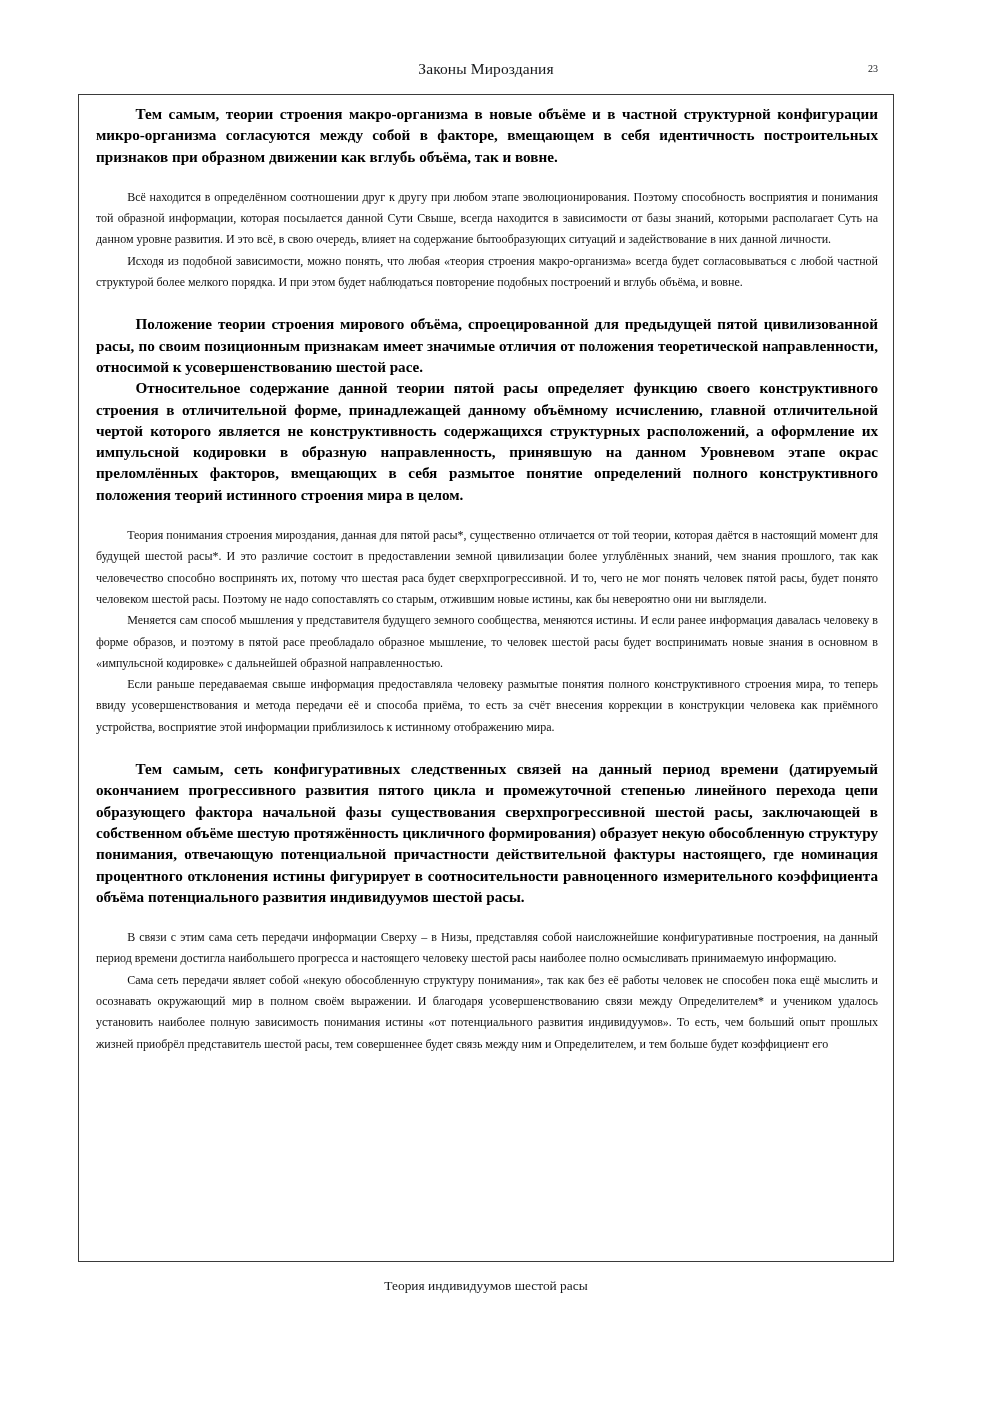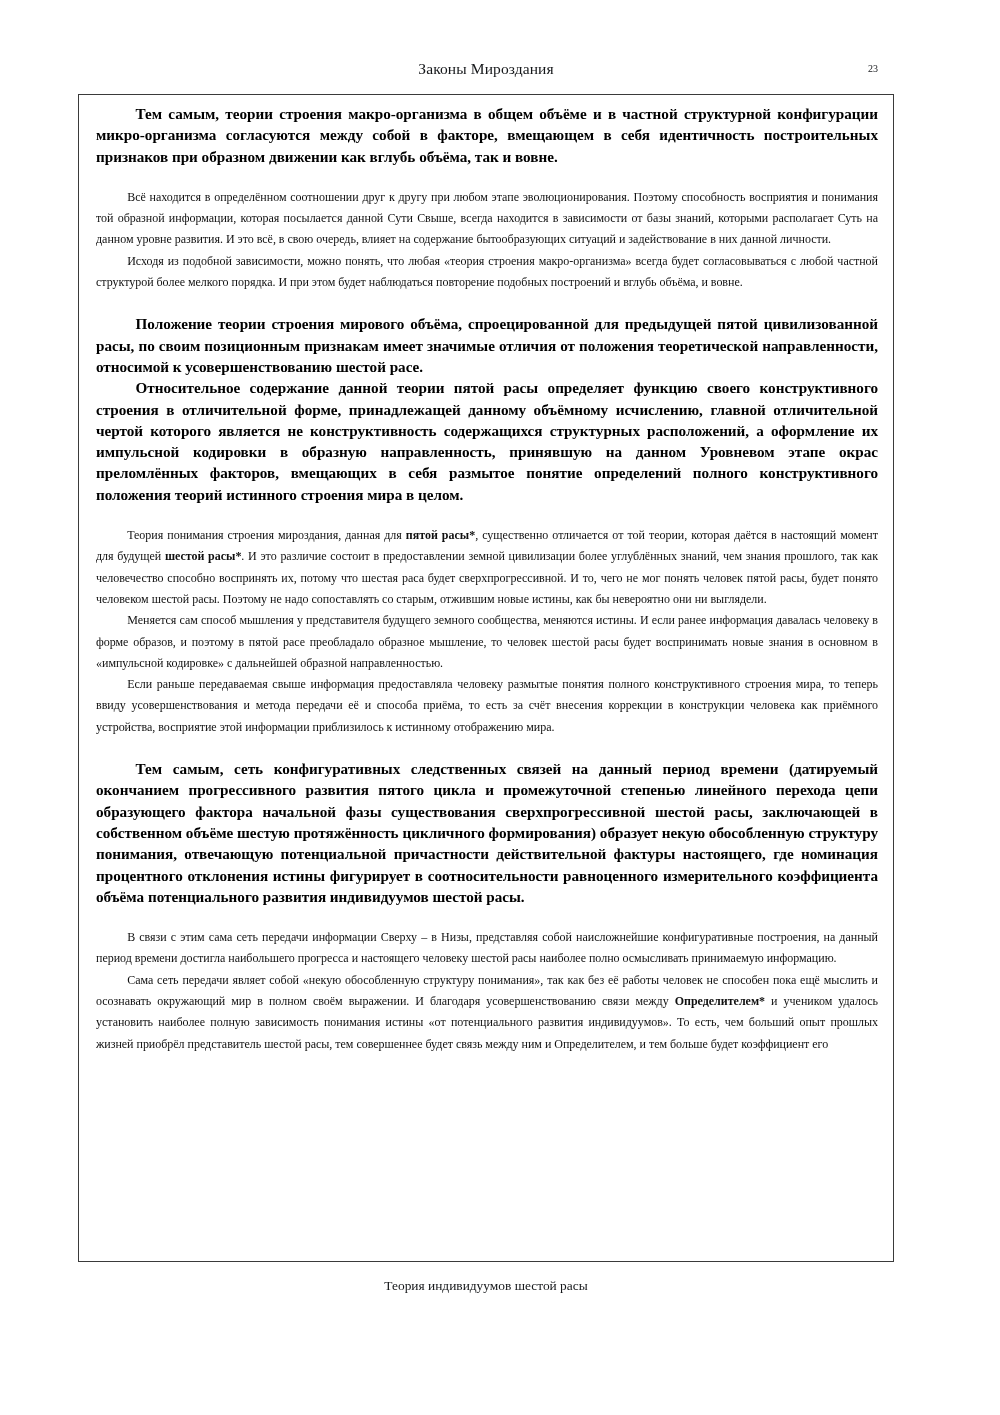--- a/index.html
+++ b/index.html
@@ -87,21 +87,21 @@
     color: #101010;
     letter-spacing: -0.02px;
   }
   .bold-par {
     font-size: 15.2px;
     line-height: 21.3px;
     font-weight: 700;
     color: #000000;
     letter-spacing: -0.02px;
   }
-  .bold-par b, .body-par b { font-weight: 700; }
+  .bold-par b, .body-par b { font-weight: 400; }
 
   .gap-lg { height: 20px; }
 
   
   .no-stretch { text-align-last: left; }
 
   
   .running-footer {
     position: absolute;
     left: 78px;
@@ -119,21 +119,21 @@
 <div class="page">
 
   <div class="running-header">
     <div class="rh-title">Законы Мироздания</div>
     <div class="rh-pageno">23</div>
   </div>
 
   <div class="text-frame">
     <div class="frame-inner">
 
-      <p class="bold-par no-stretch">Тем самым, теории строения макро-организма в общем объёме и в частной структурной конфигурации микро-организма согласуются между собой в факторе, вмещающем в себя идентичность построительных признаков при образном движении как вглубь объёма, так и вовне.</p>
+      <p class="bold-par no-stretch">Тем самым, теории строения макро-организма в новые объёме и в частной структурной конфигурации микро-организма согласуются между собой в факторе, вмещающем в себя идентичность построительных признаков при образном движении как вглубь объёма, так и вовне.</p>
 
       <div class="gap-lg"></div>
 
       <p class="body-par no-stretch">Всё находится в определённом соотношении друг к другу при любом этапе эволюционирования. Поэтому способность восприятия и понимания той образной информации, которая посылается данной Сути Свыше, всегда находится в зависимости от базы знаний, которыми располагает Суть на данном уровне развития. И это всё, в свою очередь, влияет на содержание бытообразующих ситуаций и задействование в них данной личности.</p>
 
       <p class="body-par no-stretch">Исходя из подобной зависимости, можно понять, что любая «теория строения макро-организма» всегда будет согласовываться с любой частной структурой более мелкого порядка. И при этом будет наблюдаться повторение подобных построений и вглубь объёма, и вовне.</p>
 
       <div class="gap-lg"></div>
 
       <p class="bold-par no-stretch">Положение теории строения мирового объёма, спроецированной для предыдущей пятой цивилизованной расы, по своим позиционным признакам имеет значимые отличия от положения теоретической направленности, относимой к усовершенствованию шестой расе.</p>

